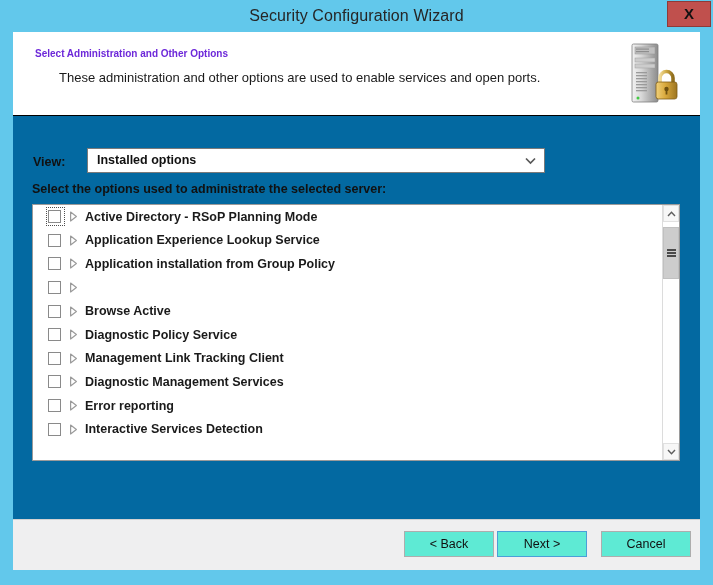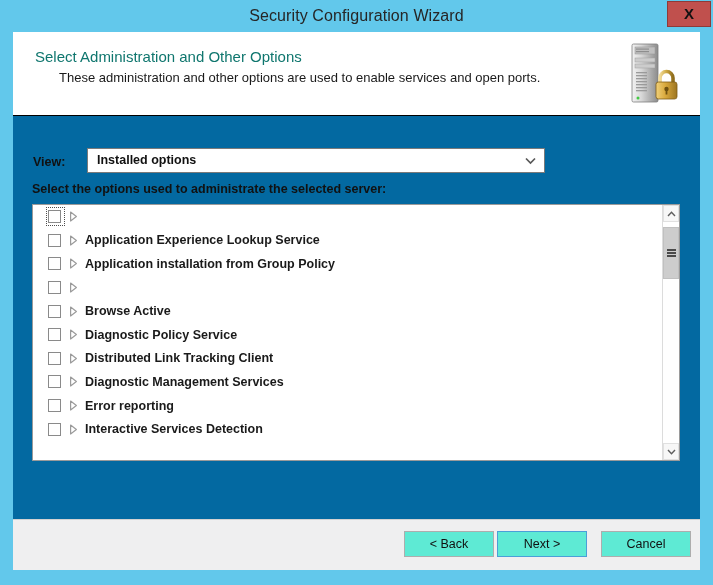--- a/index.html
+++ b/index.html
@@ -71,23 +71,23 @@
     top: 32px;
     width: 687px;
     height: 83px;
     background: #ffffff;
     box-sizing: border-box;
   }
   .header-title {
     position: absolute;
     left: 22px;
     top: 16px;
-    font-size: 15px;
-    font-weight: normal;
-    color: #0f766e;
+    font-size: 10px;
+    font-weight: bold;
+    color: #6d28d9;
   }
   .header-sub {
     position: absolute;
     left: 46px;
     top: 38px;
     font-size: 13px;
     color: #1a1a1a;
   }
   .header-icon {
     position: absolute;
@@ -402,20 +402,21 @@
     <div class="listbox">
       <div class="list-inner" id="list-inner">
           <div class="list-item">
             <div class="focus-ring"></div>
             <div class="cbox"></div>
             <div class="expander">
               <svg width="9" height="11" viewBox="0 0 9 11">
                 <path d="M1.6 1 L7.4 5.5 L1.6 10 Z" fill="none" stroke="#9b9b9b" stroke-width="1.2" stroke-linejoin="round"></path>
               </svg>
             </div>
+            <span class="item-label">Active Directory - RSoP Planning Mode</span>
           </div>
           <div class="list-item">
             <div class="cbox"></div>
             <div class="expander">
               <svg width="9" height="11" viewBox="0 0 9 11">
                 <path d="M1.6 1 L7.4 5.5 L1.6 10 Z" fill="none" stroke="#9b9b9b" stroke-width="1.2" stroke-linejoin="round"></path>
               </svg>
             </div>
             <span class="item-label">Application Experience Lookup Service</span>
           </div>
@@ -454,21 +455,21 @@
             </div>
             <span class="item-label">Diagnostic Policy Service</span>
           </div>
           <div class="list-item">
             <div class="cbox"></div>
             <div class="expander">
               <svg width="9" height="11" viewBox="0 0 9 11">
                 <path d="M1.6 1 L7.4 5.5 L1.6 10 Z" fill="none" stroke="#9b9b9b" stroke-width="1.2" stroke-linejoin="round"></path>
               </svg>
             </div>
-            <span class="item-label">Distributed Link Tracking Client</span>
+            <span class="item-label">Management Link Tracking Client</span>
           </div>
           <div class="list-item">
             <div class="cbox"></div>
             <div class="expander">
               <svg width="9" height="11" viewBox="0 0 9 11">
                 <path d="M1.6 1 L7.4 5.5 L1.6 10 Z" fill="none" stroke="#9b9b9b" stroke-width="1.2" stroke-linejoin="round"></path>
               </svg>
             </div>
             <span class="item-label">Diagnostic Management Services</span>
           </div>

